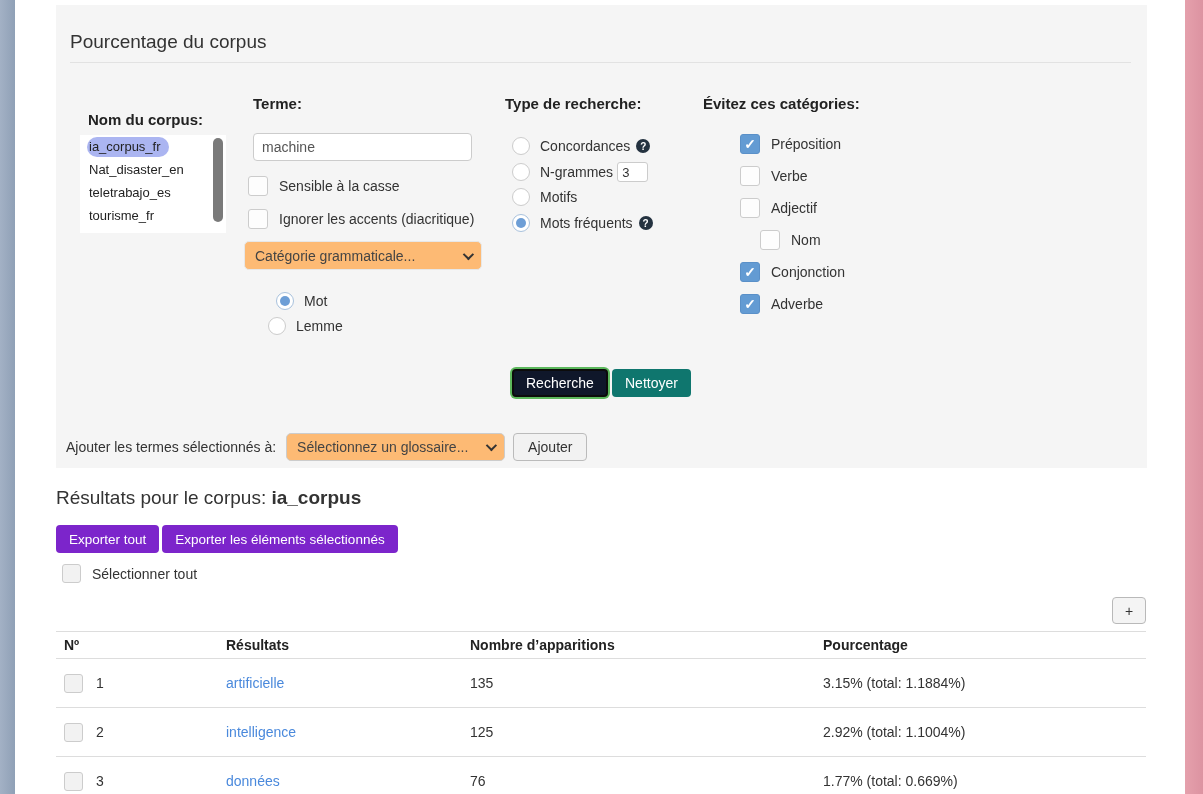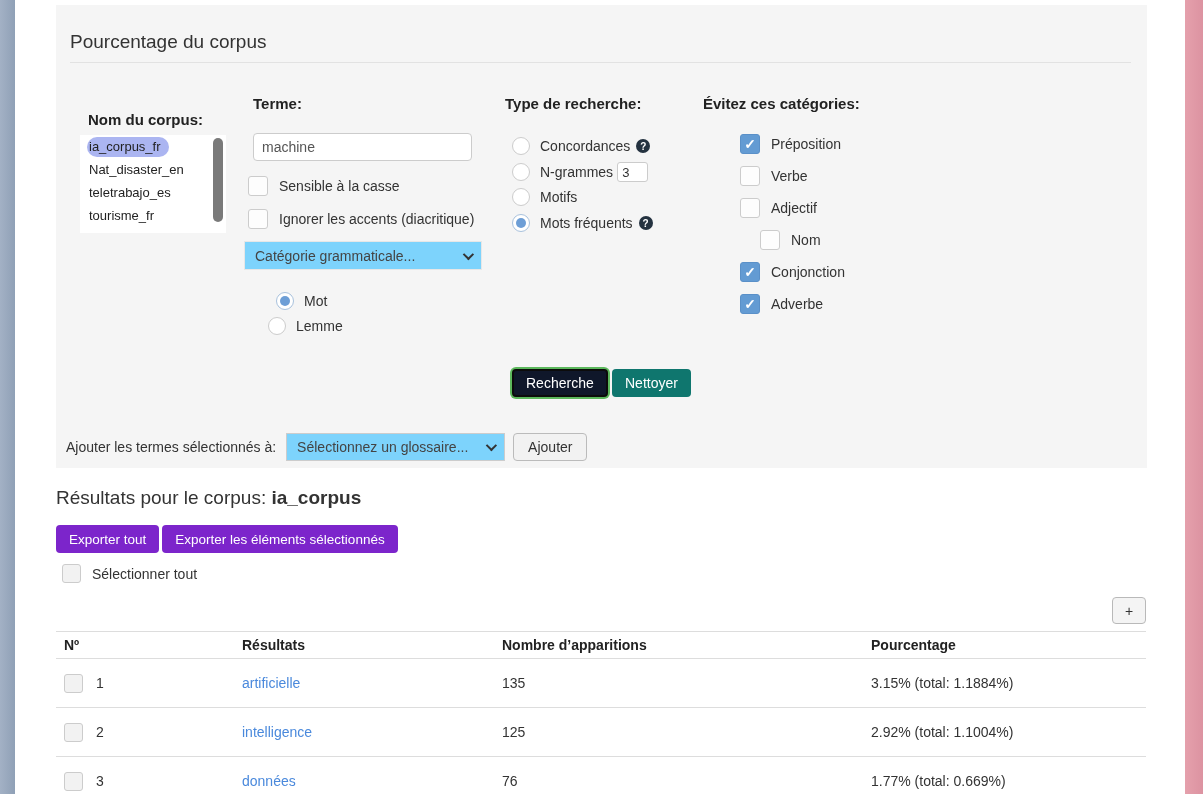--- a/index.html
+++ b/index.html
@@ -38,21 +38,21 @@
   .cb .tick { display:none; }
   .cb.checked .tick { display:block; }
   .cb.small { width:19px; height:19px; background:#f2f2f2; }
 
   .radio { width:18px; height:18px; border-radius:50%; border:1px solid #ccc; background:#fff;
     position:relative; flex:0 0 auto; }
   .radio.on { border-color:#a9c2dd; }
   .radio.on::after { content:""; position:absolute; left:3px; top:3px; right:3px; bottom:3px;
     border-radius:50%; background:#6d9ed6; }
 
-  .select { background:#7dd3fc; border:1px solid #e7e7e7; border-radius:0; display:flex;
+  .select { background:#fdba74; border:1px solid #e7e7e7; border-radius:5px; display:flex;
     align-items:center; justify-content:space-between; padding:0 10px; font-size:14px; color:#444; }
   .select .chev { width:8px; height:8px; border-right:2px solid #333; border-bottom:2px solid #333;
     transform:rotate(45deg) translateY(-2px); }
   .select.cat { position:absolute; left:188px; top:236px; width:238px; height:29px; }
 
   .help { width:14px; height:14px; border-radius:50%; background:#243240; color:#fff;
     font-size:10px; font-weight:bold; display:flex; align-items:center; justify-content:center; flex:0 0 auto; }
 
   .mini-input { width:31px; height:20px; border:1px solid #ccc; border-radius:3px; background:#fff;
     font-size:13px; color:#333; padding:0 4px; font-family:"Liberation Sans", sans-serif; }
@@ -73,21 +73,21 @@
   .results-heading { position:absolute; left:56px; top:487px; font-size:19px; color:#333; }
   .results-heading b { font-weight:bold; }
   .export-row { position:absolute; left:56px; top:525px; display:flex; gap:3px; }
   .btn-export { height:28px; padding:0 13px; background:#7c25cb; border-radius:4px; font-size:13.5px; }
   .selectall-row { position:absolute; left:62px; top:564px; }
 
   .plus-btn { position:absolute; left:1112px; top:597px; width:34px; height:27px;
     background:#f4f4f4; border:1px solid #b9b9b9; border-radius:4px; font-size:14px; color:#333; }
 
   .table { position:absolute; left:56px; top:631px; width:1090px; }
-  .trow { display:grid; grid-template-columns:162px 244px 353px 1fr; align-items:center;gap:16px; }
+  .trow { display:grid; grid-template-columns:162px 244px 353px 1fr; align-items:center; }
   .thead { height:28px; border-top:1px solid #ddd; border-bottom:1px solid #ddd;
     font-weight:bold; font-size:14px; color:#222; }
   .tdata { height:49px; border-bottom:1px solid #ddd; font-size:14px; }
   .tcell { padding-left:8px; display:flex; align-items:center; gap:13px; }
   .tlink { color:#4a89dc; text-decoration:none; font-size:14px; }
 </style>
 </head>
 <body>
 
 <div class="strip-left"></div>

